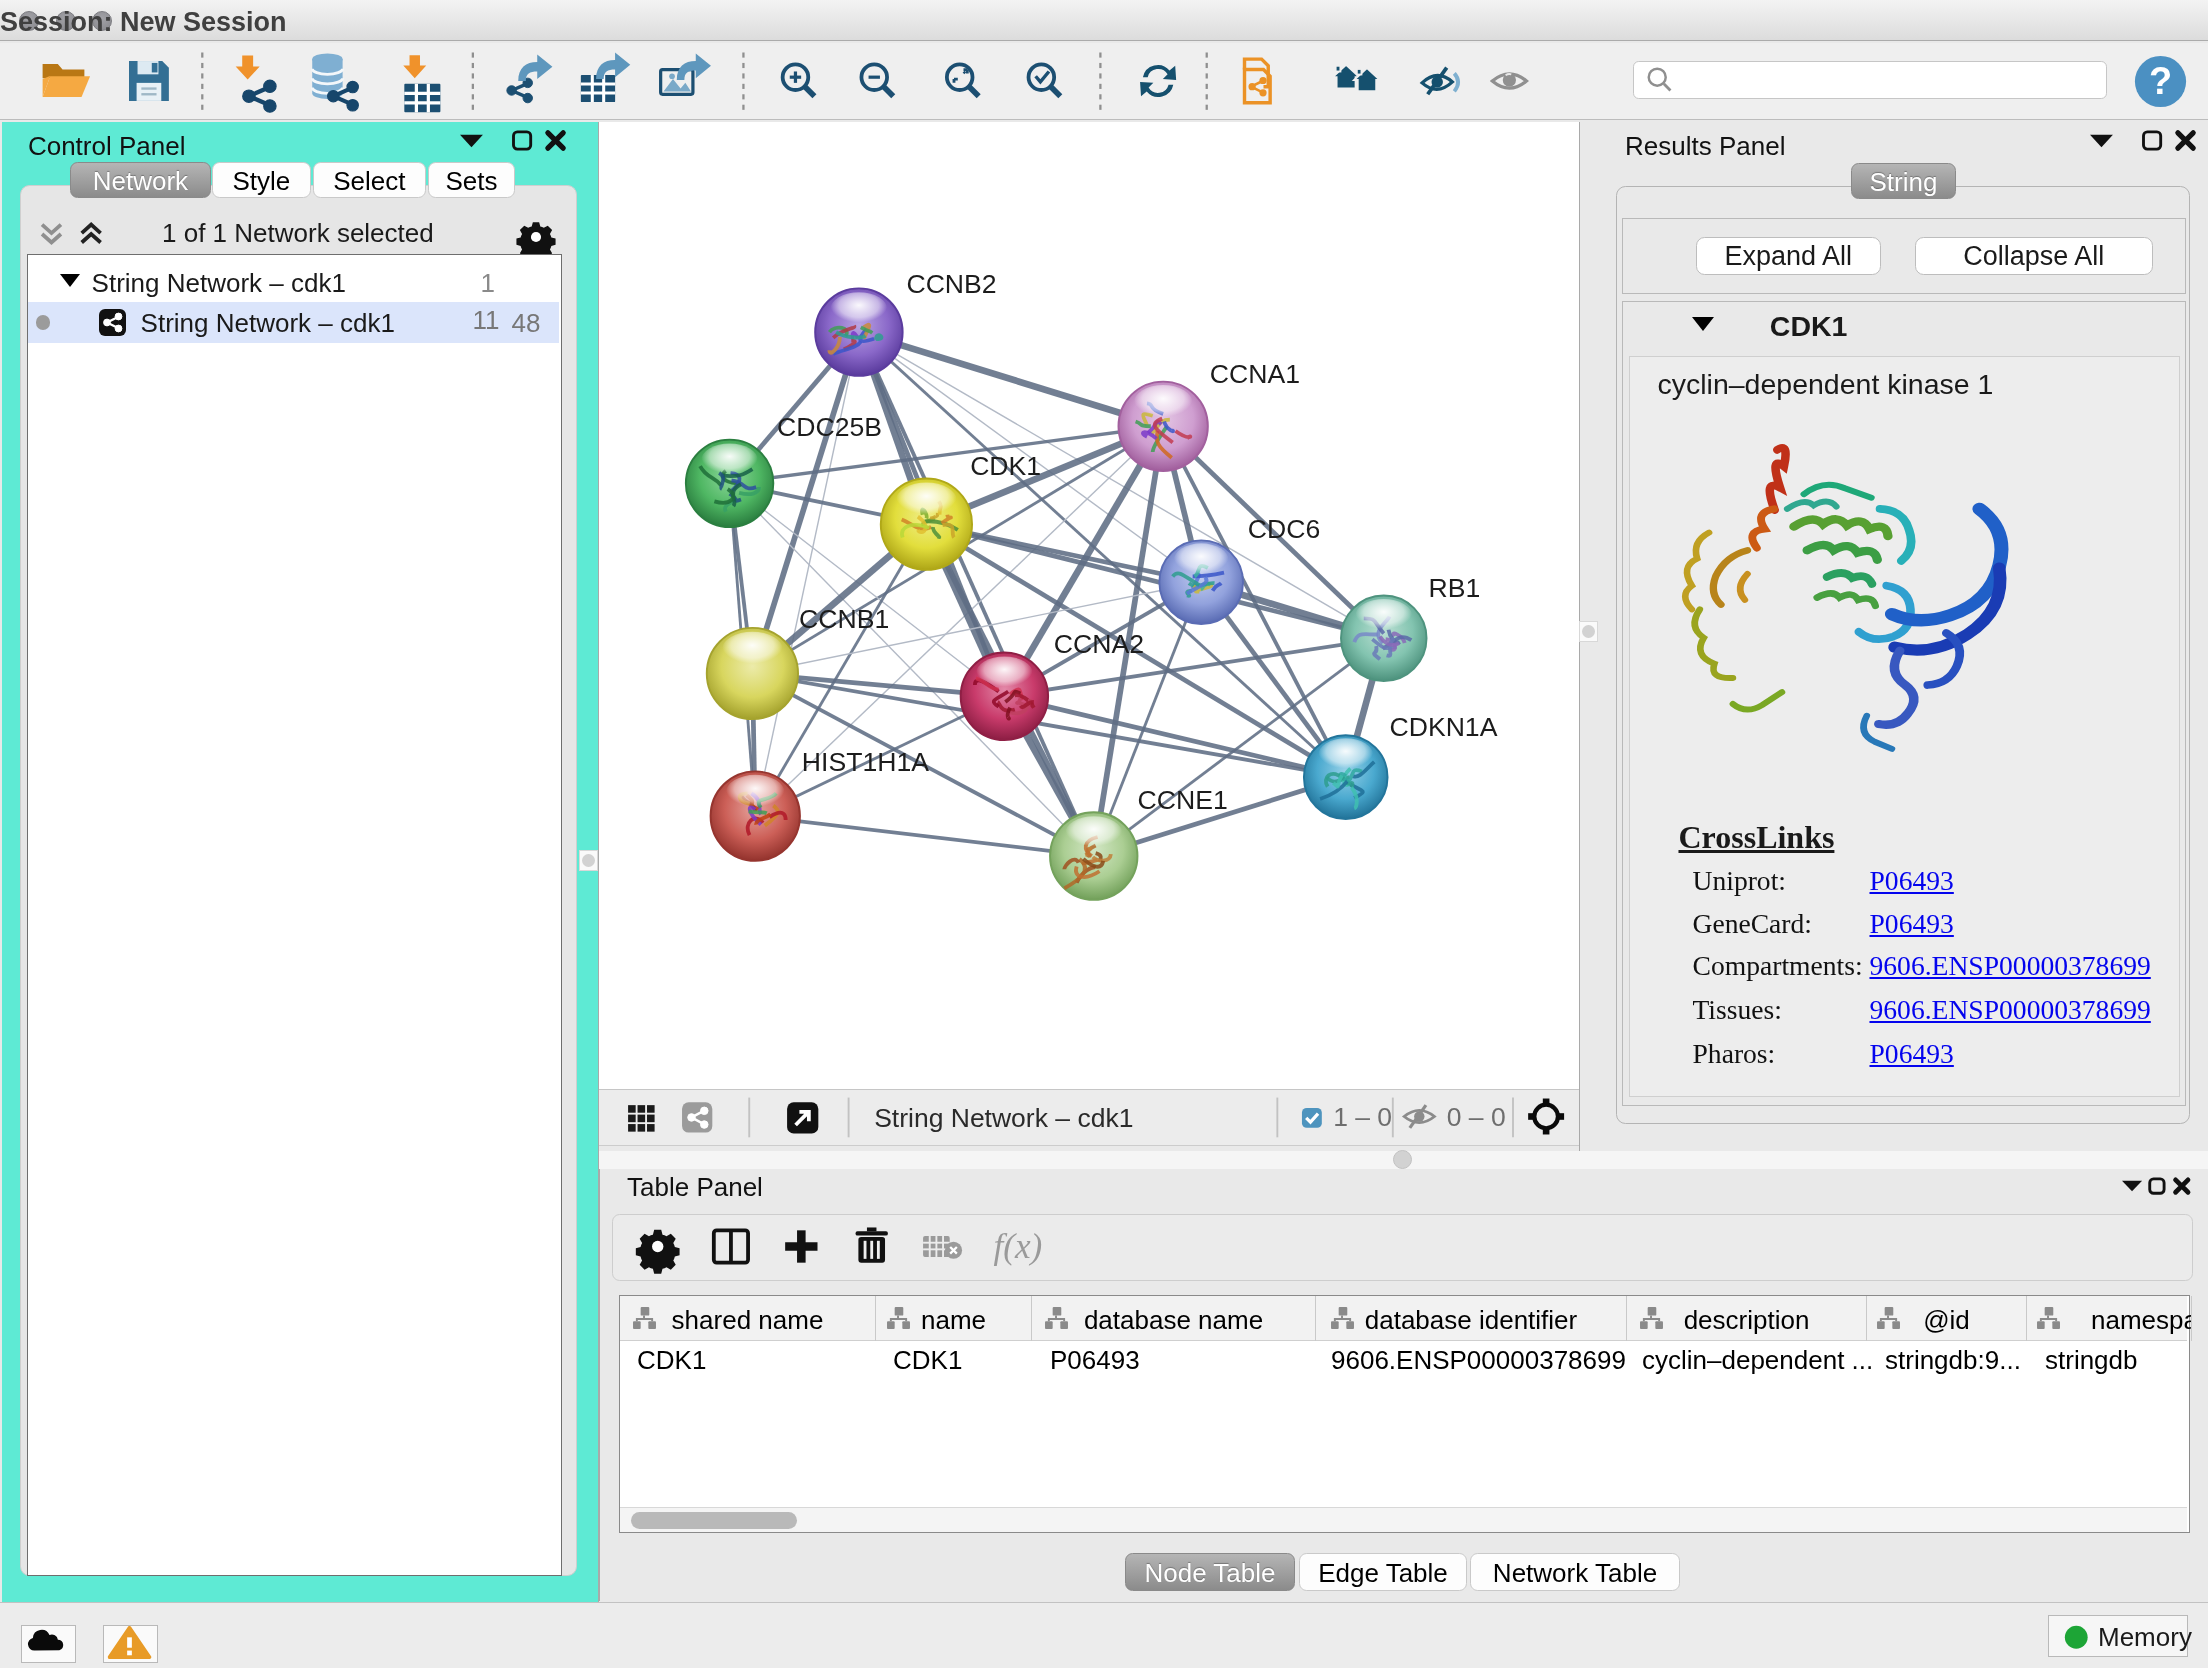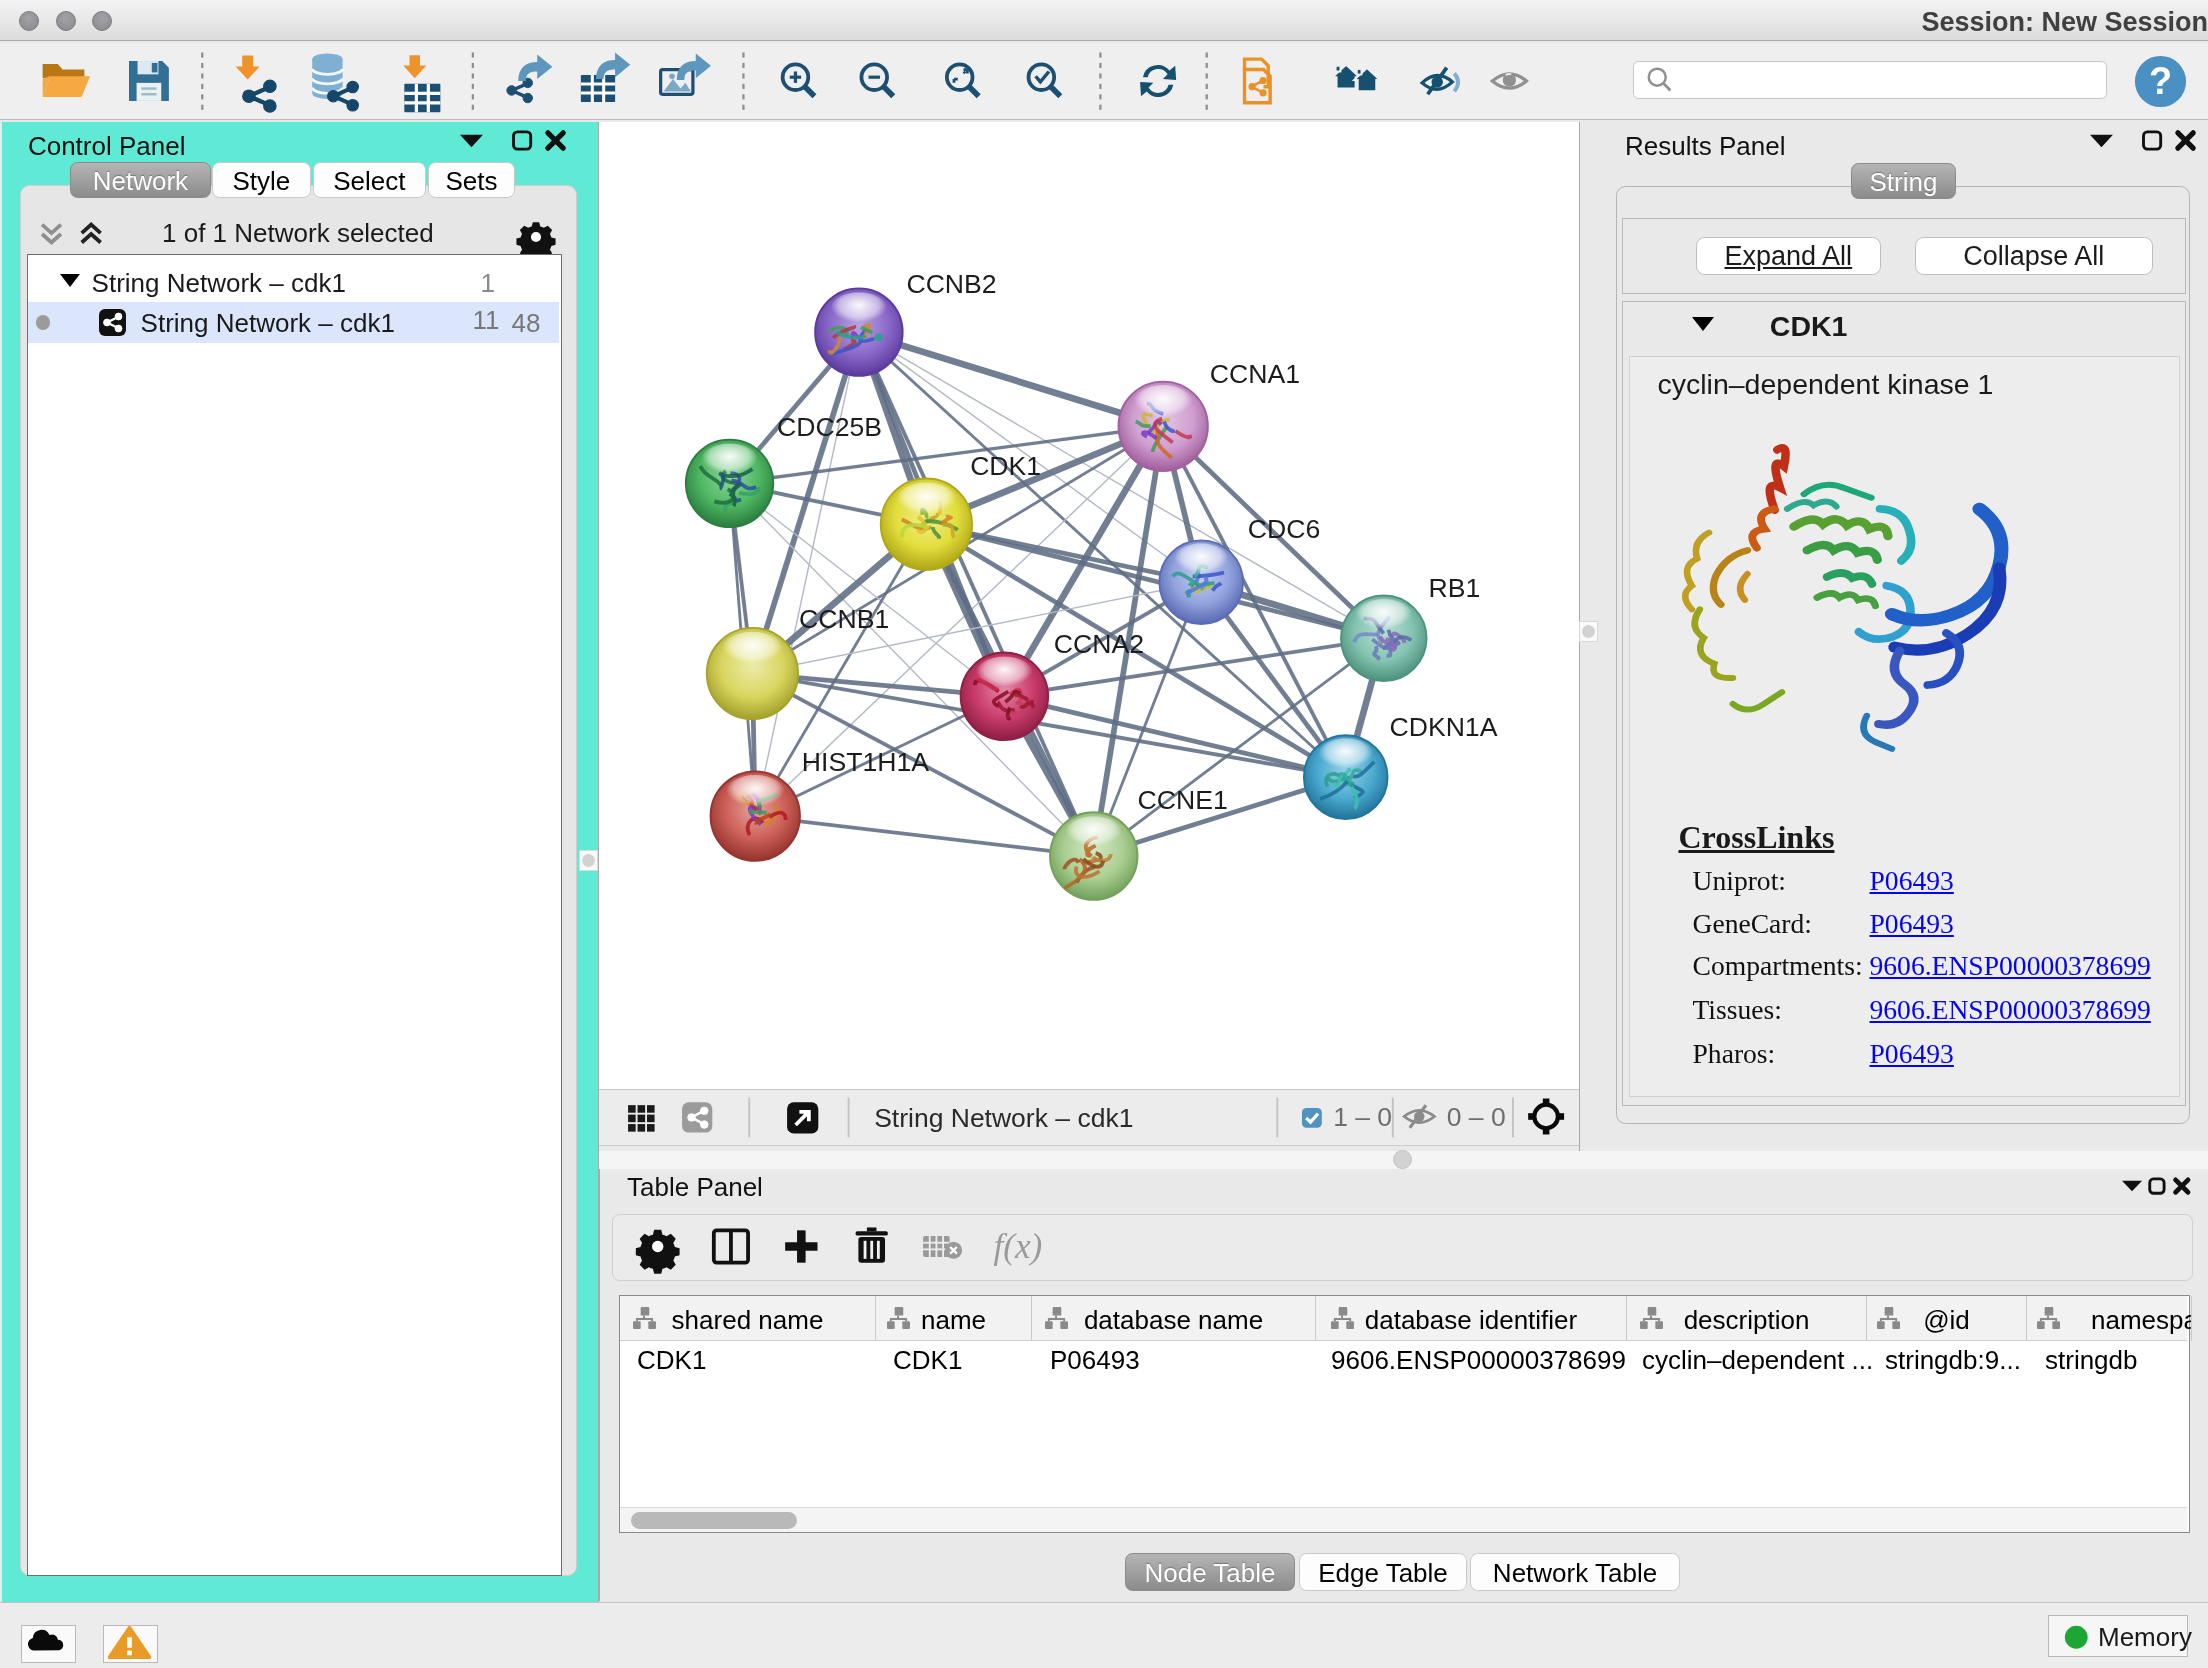--- a/index.html
+++ b/index.html
@@ -5,21 +5,21 @@
 * { margin:0; padding:0; box-sizing:border-box; }
 html,body { width:2208px; height:1668px; overflow:hidden; }
 body { font-family:"Liberation Sans", sans-serif; font-size:26px; color:#1a1a1a; background:#e9e9e9; position:relative; }
 .abs { position:absolute; }
 
 
 #titlebar { left:0; top:0; width:2208px; height:41px;
   background:linear-gradient(#f3f3f3,#dcdcdc); border-bottom:1.9px solid #ababab; }
 #titlebar .light { position:absolute; top:11.4px; width:20px; height:20px; border-radius:50%;
   background:radial-gradient(circle at 50% 35%, #a2a2a7, #87878c); border:1px solid #7b7b80; }
-#title { width:100%; text-align:right; top:6.7px; font-size:27px; color:#404040; font-weight:bold; }
+#title { width:100%; text-align:left; top:6.7px; font-size:27px; color:#404040; font-weight:bold; }
 
 
 #toolbar { left:0; top:43px; width:2208px; height:77px; background:#efefef; border-bottom:1.9px solid #bcbcbc; }
 #searchbox { left:1633px; top:18px; width:474px; height:38px; background:#fff; border:1.9px solid #c6c6c6; border-radius:5.7px; }
 
 
 #controlpanel { left:1.9px; top:122px; width:597px; height:1480px; background:#5eead4; border-right:1.9px solid #a9a9a9; }
 #netview { left:599px; top:122px; width:980px; height:967px; background:#ffffff; }
 #netbottom { left:599px; top:1089px; width:980px; height:57px; background:#ececec; border-top:1.9px solid #c6c6c6; border-bottom:1px solid #cccccc;}
 #resultspanel { left:1579px; top:122px; width:630px; height:1041px; background:#e9e9e9; border-left:1.9px solid #a9a9a9;}
@@ -676,21 +676,21 @@
   </div>
 
 <div id="resultspanel" class="abs">
   <div class="paneltitle abs" style="left:45px; top:8.6px;">Results Panel</div>
   <svg class="abs" style="left:510px; top:5.7px;" width="107" height="25" viewBox="0 0 112 26">
       <use href="#ptset"></use>
     </svg>
   <div class="tab tabsel" style="left:271px; top:41px; width:105px;">String</div>
   <div id="rpbox" class="abs">
     <div id="rpbuttons" class="abs">
-      <div class="rbtn" style="left:73px; width:185px;text-decoration:underline;">Expand All</div>
+      <div class="rbtn" style="left:73px; width:185px;">Expand All</div>
       <div class="rbtn" style="left:292px; width:238px;">Collapse All</div>
     </div>
     <div id="rpsection" class="abs">
       <div class="abs" style="left:69px; top:15px; width:0; height:0; border:11.4px solid transparent; border-top:14.3px solid #000; border-bottom:none;"></div>
       <div class="abs" style="left:147px; top:7.6px; font-size:28.5px; font-weight:bold;">CDK1</div>
       <div id="rpinner" class="abs">
         <div class="abs" style="left:27px; top:11.4px; font-size:28.5px;">cyclin–dependent kinase 1</div>
         <svg class="abs" style="left:38px; top:81px;" width="371" height="328" viewBox="0 0 560 555" preserveAspectRatio="none">
           <g fill="none" stroke-linecap="round">
             <path d="M165 20 q18 -14 10 28 q-22 -20 -6 36 q-26 -16 -8 38" stroke="#c03018" stroke-width="13"></path>

